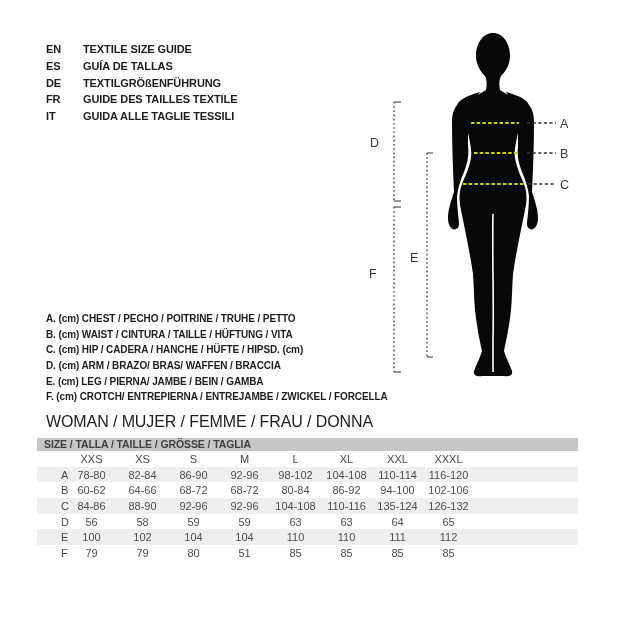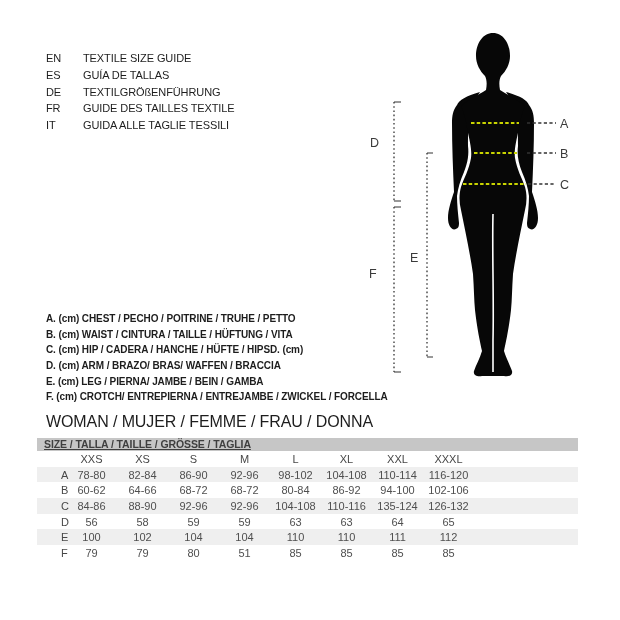--- a/index.html
+++ b/index.html
@@ -1,37 +1,37 @@
 <!DOCTYPE html>
 <html><head>
 <meta charset="utf-8">
 <style>
   html,body{margin:0;padding:0;background:#fff;}
   .page{
     position:relative;width:620px;height:620px;background:#ffffff;overflow:hidden;
     font-family:"Liberation Sans", sans-serif;
   }
   
-  .langs{position:absolute;left:46px;top:50px;font-size:11px;font-weight:400;
+  .langs{position:absolute;left:46px;top:41px;font-size:11px;font-weight:700;
     color:#1d1d1d;letter-spacing:-0.1px;}
   .lang-row{display:flex;height:16.8px;line-height:16.8px;}
   .lang-code{width:37px;flex:0 0 37px;}
   
   .figure{position:absolute;left:350px;top:18px;width:260px;height:372px;}
   .fig-label{font-size:12.5px;fill:#3a3a3a;font-family:"Liberation Sans",sans-serif;}
   
   .measures{position:absolute;left:46px;top:311px;font-size:10px;font-weight:700;
     color:#1d1d1d;letter-spacing:-0.1px;}
   .measure-line{height:15.7px;line-height:15.7px;white-space:nowrap;}
   .woman{position:absolute;left:46px;top:413px;font-size:16px;font-weight:400;
     color:#1d1d1d;letter-spacing:-0.1px;}
   
   .tablewrap{position:absolute;left:37px;top:438px;width:541px;}
   .size-title{height:13px;line-height:13px;background:#c6c6c6;color:#3f3f3f;
-    font-size:10.5px;font-weight:700;padding-left:7px;letter-spacing:-0.1px;text-decoration:underline;}
+    font-size:10.5px;font-weight:700;padding-left:7px;letter-spacing:-0.1px;}
   table.sizes{width:541px;border-collapse:collapse;table-layout:fixed;
     font-size:11px;color:#4f4f4f;}
   table.sizes td{height:15.7px;padding:0;text-align:center;white-space:nowrap;}
   table.sizes td.rowlabel{text-align:left;padding-left:24px;color:#474747;}
   table.sizes tr.stripe{background:#efefef;}
   table.sizes tr.cols td{color:#474747;}
 </style>
 </head>
 <body>
 

